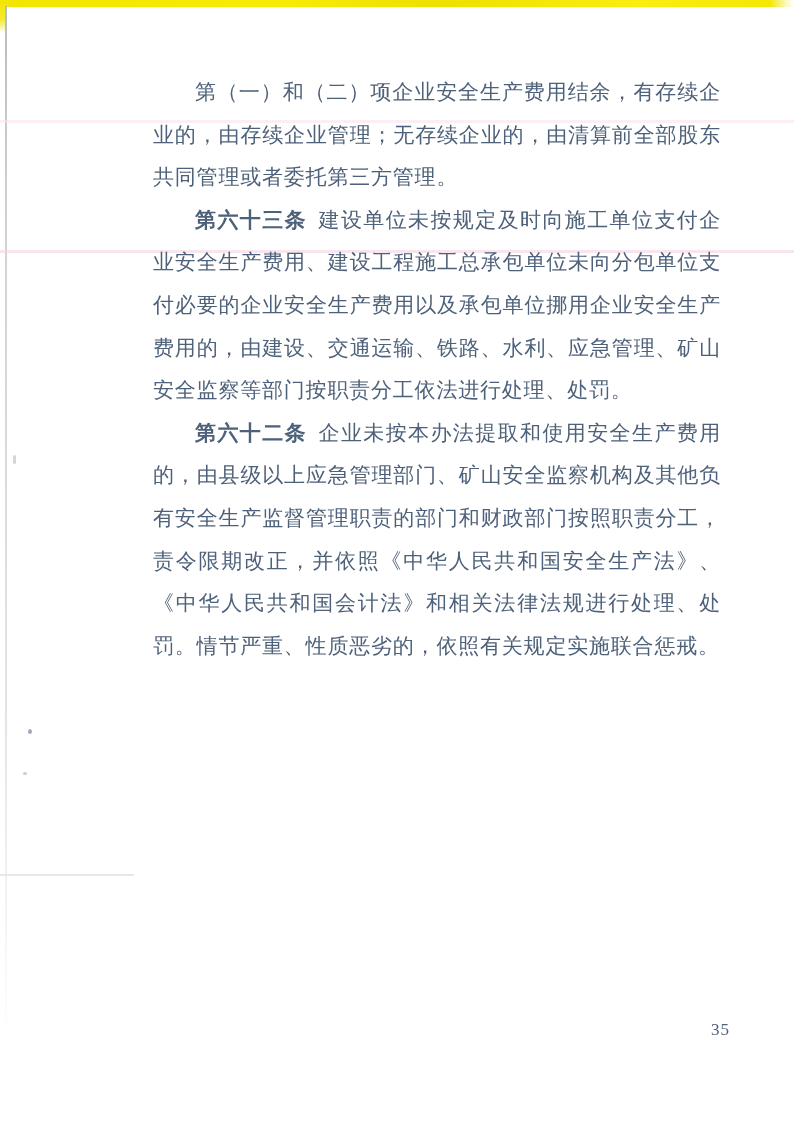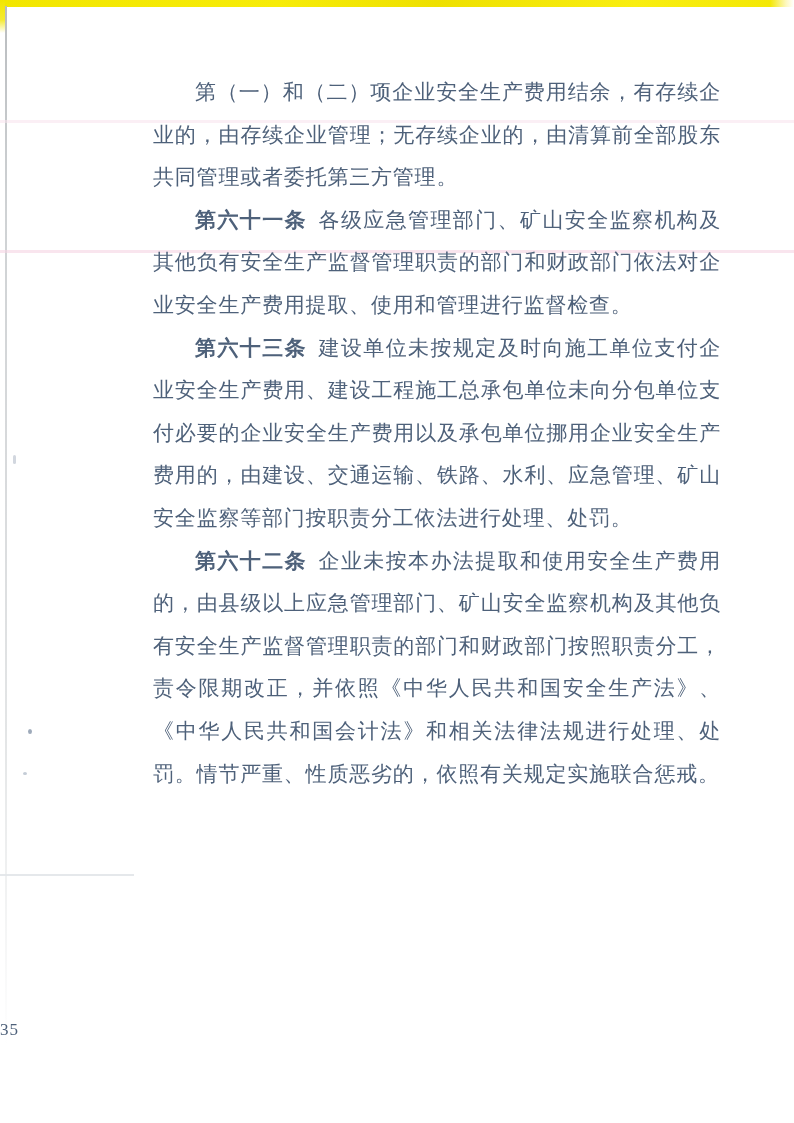--- a/index.html
+++ b/index.html
@@ -79,21 +79,21 @@
   }
   .heading {
     font-weight: bold;
     margin-right: 0.55em;
   }
   .page-number {
     position: absolute;
     top: 1020px;
     left: 0;
     width: 730px;
-    text-align: left;
+    text-align: right;
     color: var(--ink);
     font-size: 17px;
     letter-spacing: 1px;
   }
 </style>
 </head>
 <body>
 
 <div class="page">
   <div class="top-band"></div>
@@ -102,19 +102,18 @@
 
   <div class="streak pink1"></div>
   <div class="streak pink2"></div>
   <div class="streak gray1"></div>
   <div class="speck s1"></div>
   <div class="speck s2"></div>
   <div class="speck s3"></div>
 
   <div class="content">
       <p class="para"><span>第（一）和（二）项企业安全生产费用结余，有存续企业的，由存续企业管理；无存续企业的，由清算前全部股东共同管理或者委托第三方管理。</span></p>
-      <p class="para"><span class="heading">第六十一条</span><span>各级应急管理部门、矿山安全监察机构及其他负有安全生产监督管理职责的部门和财政部门依法对企业安全生产费用提取、使用和管理进行监督检查。</span></p>
       <p class="para"><span class="heading">第六十三条</span><span>建设单位未按规定及时向施工单位支付企业安全生产费用、建设工程施工总承包单位未向分包单位支付必要的企业安全生产费用以及承包单位挪用企业安全生产费用的，由建设、交通运输、铁路、水利、应急管理、矿山安全监察等部门按职责分工依法进行处理、处罚。</span></p>
       <p class="para"><span class="heading">第六十二条</span><span>企业未按本办法提取和使用安全生产费用的，由县级以上应急管理部门、矿山安全监察机构及其他负有安全生产监督管理职责的部门和财政部门按照职责分工，责令限期改正，并依照《中华人民共和国安全生产法》、《中华人民共和国会计法》和相关法律法规进行处理、处罚。情节严重、性质恶劣的，依照有关规定实施联合惩戒。</span></p>
     </div>
 
   <div class="page-number">35</div>
 </div>
 
 </body></html>

